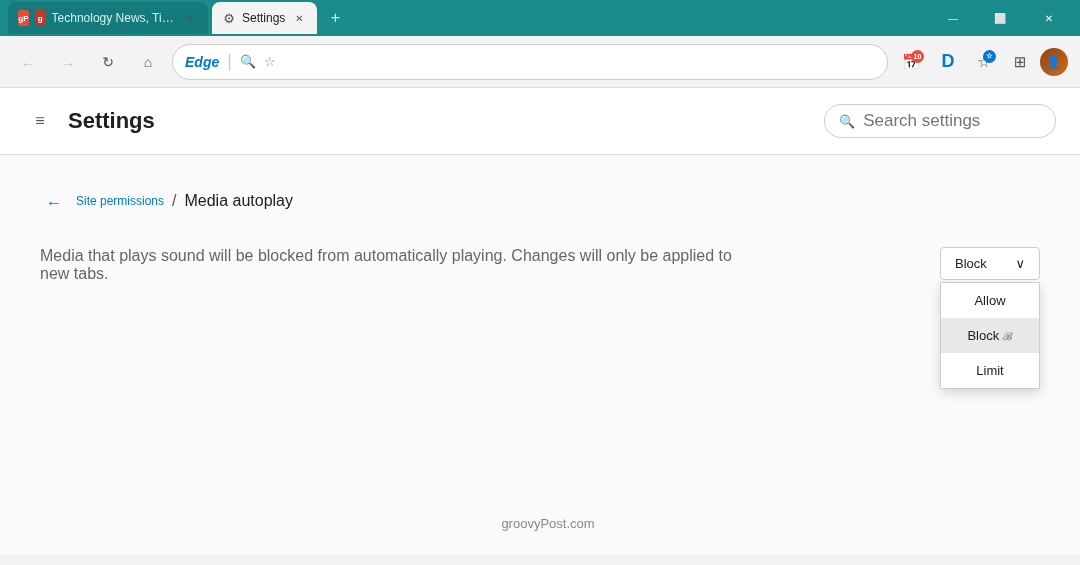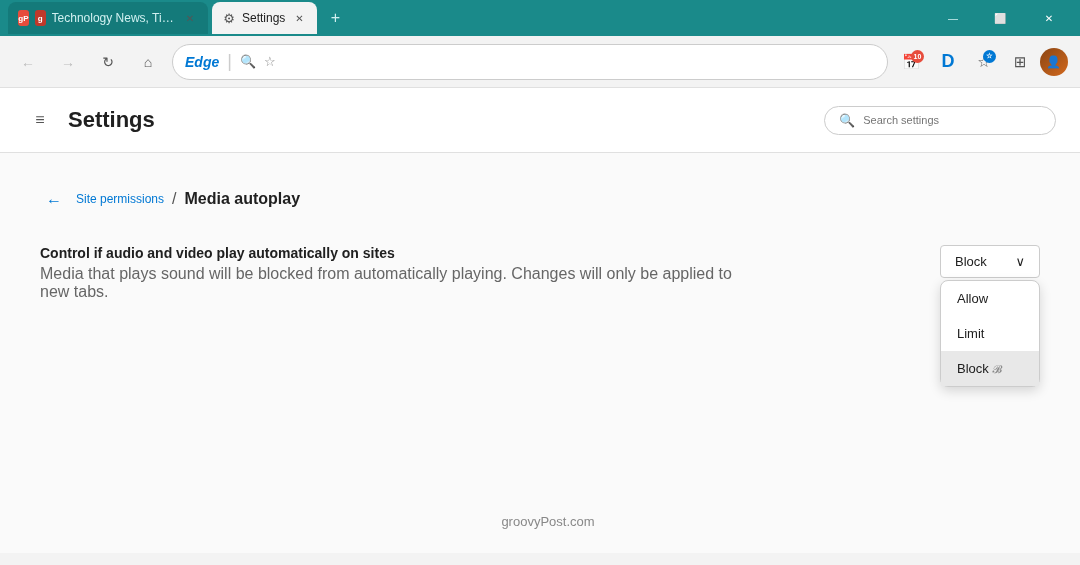--- a/index.html
+++ b/index.html
@@ -242,21 +242,21 @@
       border: 1px solid #ccc;
       border-radius: 20px;
       padding: 6px 14px;
       gap: 8px;
       width: 232px;
     }
     .search-icon-s { color: #888; font-size: 13px; }
     .search-input-s {
       border: none;
       outline: none;
-      font-size: 11px;
+      font-size: 17px;
       color: #555;
       background: transparent;
       width: 100%;
     }
 
     
     .content {
       background: #fafafa;
       padding: 32px 40px;
       min-height: 400px;
@@ -285,21 +285,21 @@
       cursor: pointer;
       text-decoration: none;
     }
     .breadcrumb-sep {
       color: #555;
       font-size: 16px;
     }
     .breadcrumb-current {
       color: #202020;
       font-size: 16px;
-      font-weight: 700;
+      font-weight: 400;
     }
 
     .setting-row {
       display: flex;
       align-items: flex-start;
       justify-content: space-between;
       position: relative;
     }
     .setting-info {
       flex: 1;
@@ -333,25 +333,26 @@
       color: #202020;
       min-width: 100px;
       justify-content: space-between;
     }
     .dropdown-menu {
       position: absolute;
       top: 100%;
       right: 0;
       background: white;
       border: 1px solid #ccc;
-      border-radius: 8px;
+      border-radius: 1px;
       box-shadow: 0 4px 12px rgba(0,0,0,0.15);
       min-width: 100px;
       z-index: 100;
       margin-top: 2px;
+      text-align: center;
     }
     .dropdown-item {
       padding: 10px 16px;
       cursor: pointer;
       font-size: 13px;
       color: #202020;
     }
     .dropdown-item.active {
       background: #e8e8e8;
       font-weight: 500;
@@ -440,41 +441,40 @@
 
   <div class="breadcrumb-area">
     <div class="back-arrow">←</div>
     <a class="breadcrumb-link" href="#">Site permissions</a>
     <span class="breadcrumb-sep">/</span>
     <span class="breadcrumb-current">Media autoplay</span>
   </div>
 
   <div class="setting-row">
     <div class="setting-info">
-      <div class="setting-label">Control if audio and video play automatically on sites</div>
       <div class="setting-desc">Media that plays sound will be blocked from automatically playing. Changes will only be applied to new tabs.</div>
     </div>
 
     <div class="dropdown-container">
       <button class="dropdown-btn">
         <span>Block</span>
         <span>∨</span>
       </button>
 
       <div class="dropdown-menu">
         <div class="dropdown-item">
           <span>Allow</span>
         </div>
-        <div class="dropdown-item">
-          <span>Limit</span>
-        </div>
         <div class="dropdown-item active">
           <span>Block</span>
           <span style="font-size:11px;color:#888;"> 𝓑</span>
         </div>
+        <div class="dropdown-item">
+          <span>Limit</span>
+        </div>
       </div>
     </div>
   </div>
 
   <div class="footer">
     <span>groovyPost.com</span>
   </div>
 </div>
 
 </body></html>

